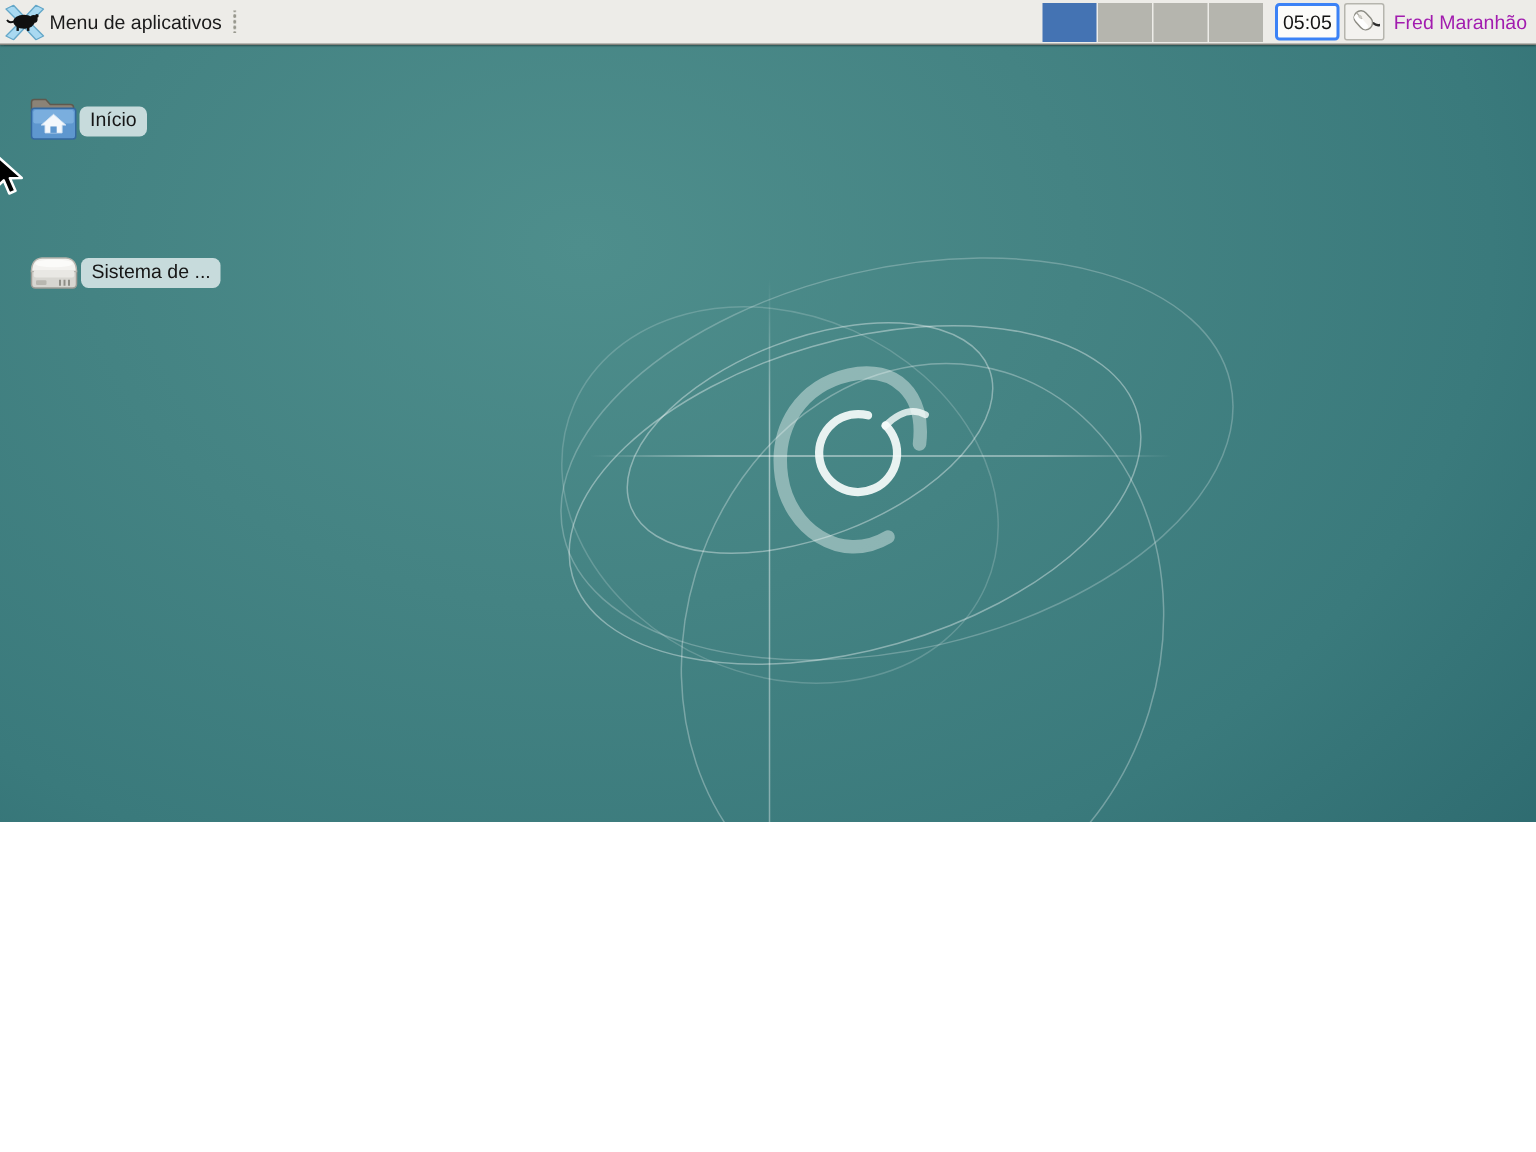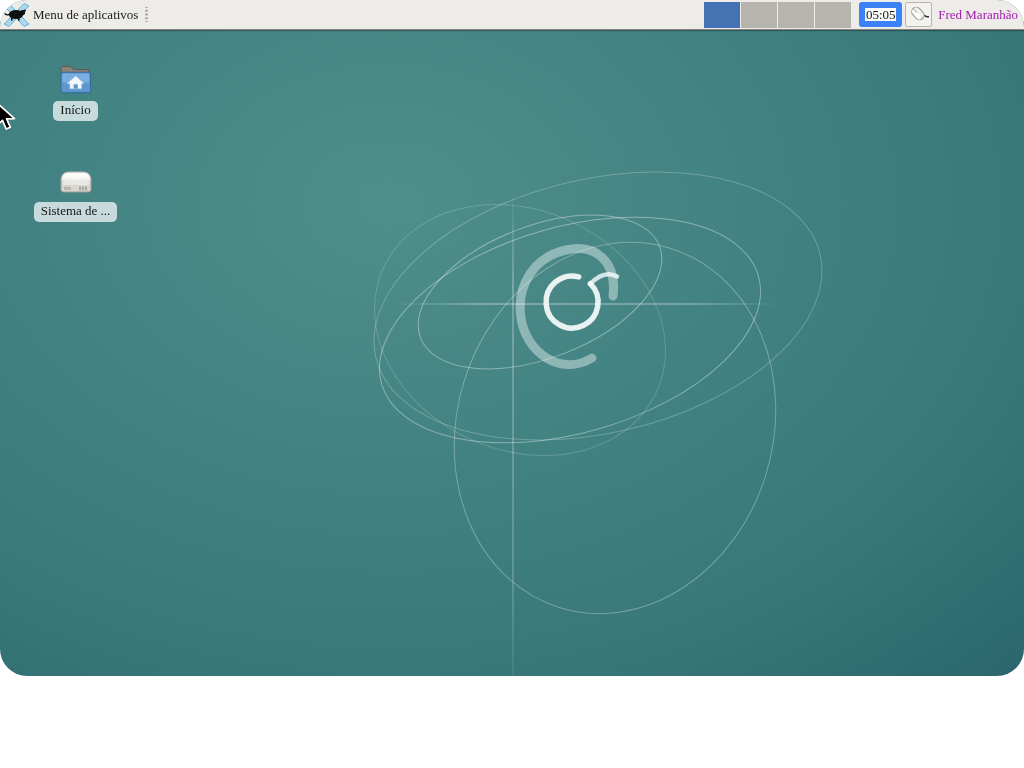--- a/index.html
+++ b/index.html
@@ -1,23 +1,22 @@
 <!DOCTYPE html>
 <html><head>
 <meta charset="utf-8">
 <style>
   * { margin:0; padding:0; box-sizing:border-box; }
   html,body { width:1024px; height:768px; overflow:hidden; }
   #screen {
-    position:relative; width:1024px; height:676px; overflow:hidden;
-    font-family:Liberation Serif, serif;
+    position:relative; width:1024px; height:548px; overflow:hidden;
+    font-family:Liberation Sans, sans-serif;
     background:
       radial-gradient(ellipse 1100px 800px at 38% 30%,
         #4e8e8c 0%, #448383 30%, #3a7a7c 55%, #2d6a6f 78%, #1f5360 100%);
-    border-radius: 27px;
   }
 
   
   .panel {
     position:absolute; top:0; left:0; width:1024px; height:30px;
     background:#edece8; border-bottom:1px solid #84847e;
     box-shadow:0 1px 1px rgba(0,0,0,0.3);
     display:flex; align-items:center; z-index:10;
   }
   .menu-btn { display:flex; align-items:center; height:100%; padding:0 4px 0 3px; cursor:default; }
@@ -25,37 +24,37 @@
   .grip {
     width:7px; height:15px; margin-left:5px;
     background-image:radial-gradient(circle, #97978d 1px, rgba(0,0,0,0) 1.3px);
     background-size:7px 3.8px; background-position:center;
   }
   .panel-right { margin-left:auto; display:flex; align-items:center; height:100%; }
   .pager { display:flex; height:26px; margin-right:5px; }
   .ws { width:36px; height:26px; background:#b5b5ae; margin-left:1px; }
   .ws.active { background:#4473b3; }
   .clock {
-    width:43px; height:25px; background:#fcfcfa; border:6px solid #3b82f6;
+    width:43px; height:25px; background:#fcfcfa; border:2px solid #3b82f6;
     border-radius:3px; font-size:13px; color:#141414;
     display:flex; align-items:center; justify-content:center; margin:0 3px;
   }
   .mouse-box {
     width:27px; height:25px; border:1px solid #b6b5ae; background:#f3f2ef;
     border-radius:2px; display:flex; align-items:center; justify-content:center; margin-right:2px;
   }
   .user-name { font-size:13px; color:#a21caf; padding:0 6px 0 4px; white-space:nowrap; }
 
   
   .wall { position:absolute; left:0; top:0; z-index:1; }
 
   
   .dicon {
-    position:absolute; left:27px; width:97px; z-index:2;
-    display:flex; flex-direction:column; align-items:center; cursor:default;justify-content:flex-end;
+    position:absolute; left:18px; width:97px; z-index:2;
+    display:flex; flex-direction:row; align-items:center; cursor:default;
   }
   .dicon .ic { height:34px; display:flex; align-items:flex-end; justify-content:center; }
   .dicon .lbl {
     margin-top:6px; font-size:13px; color:#161616; background:#c7dbdc;
     padding:1px 7px 3px 7px; border-radius:5px; white-space:nowrap; line-height:16px;
   }
   #icon-home  { top:61px; }
   #icon-fs    { top:162px; }
   #icon-trash { top:264px; }
 

